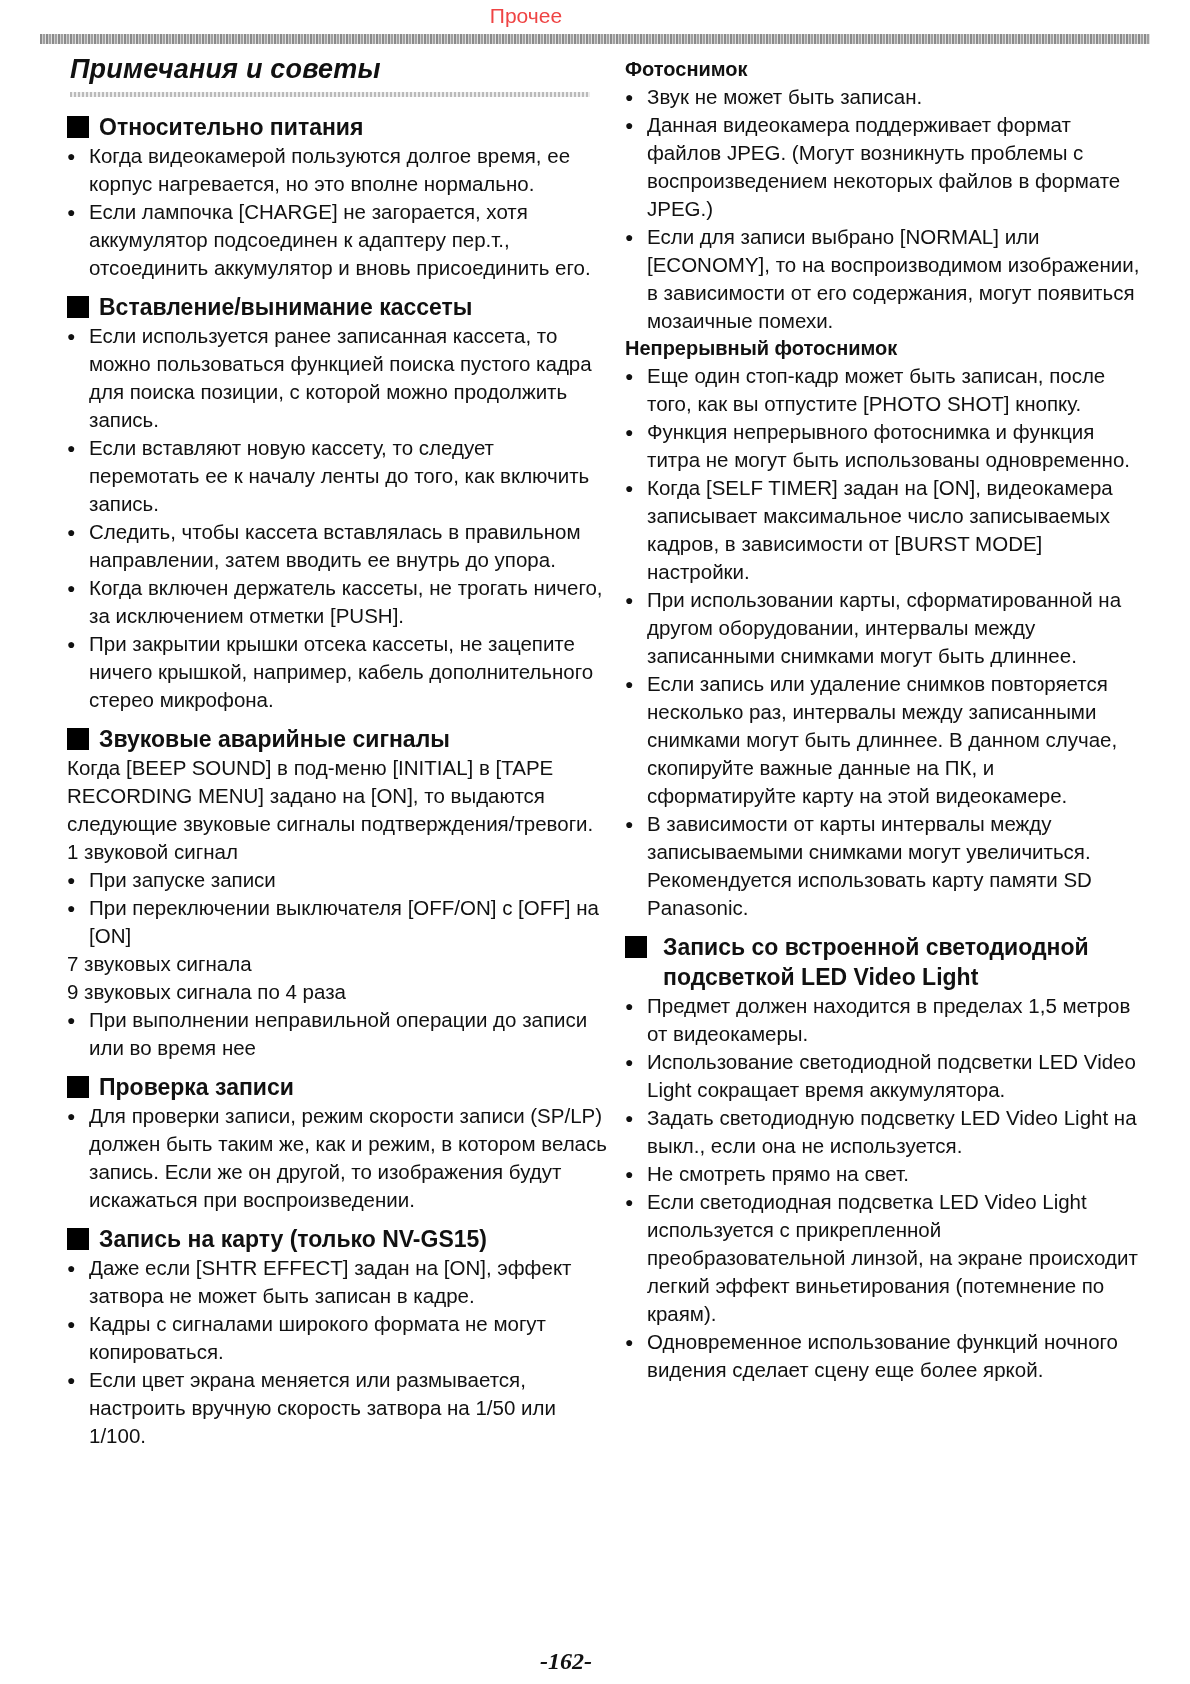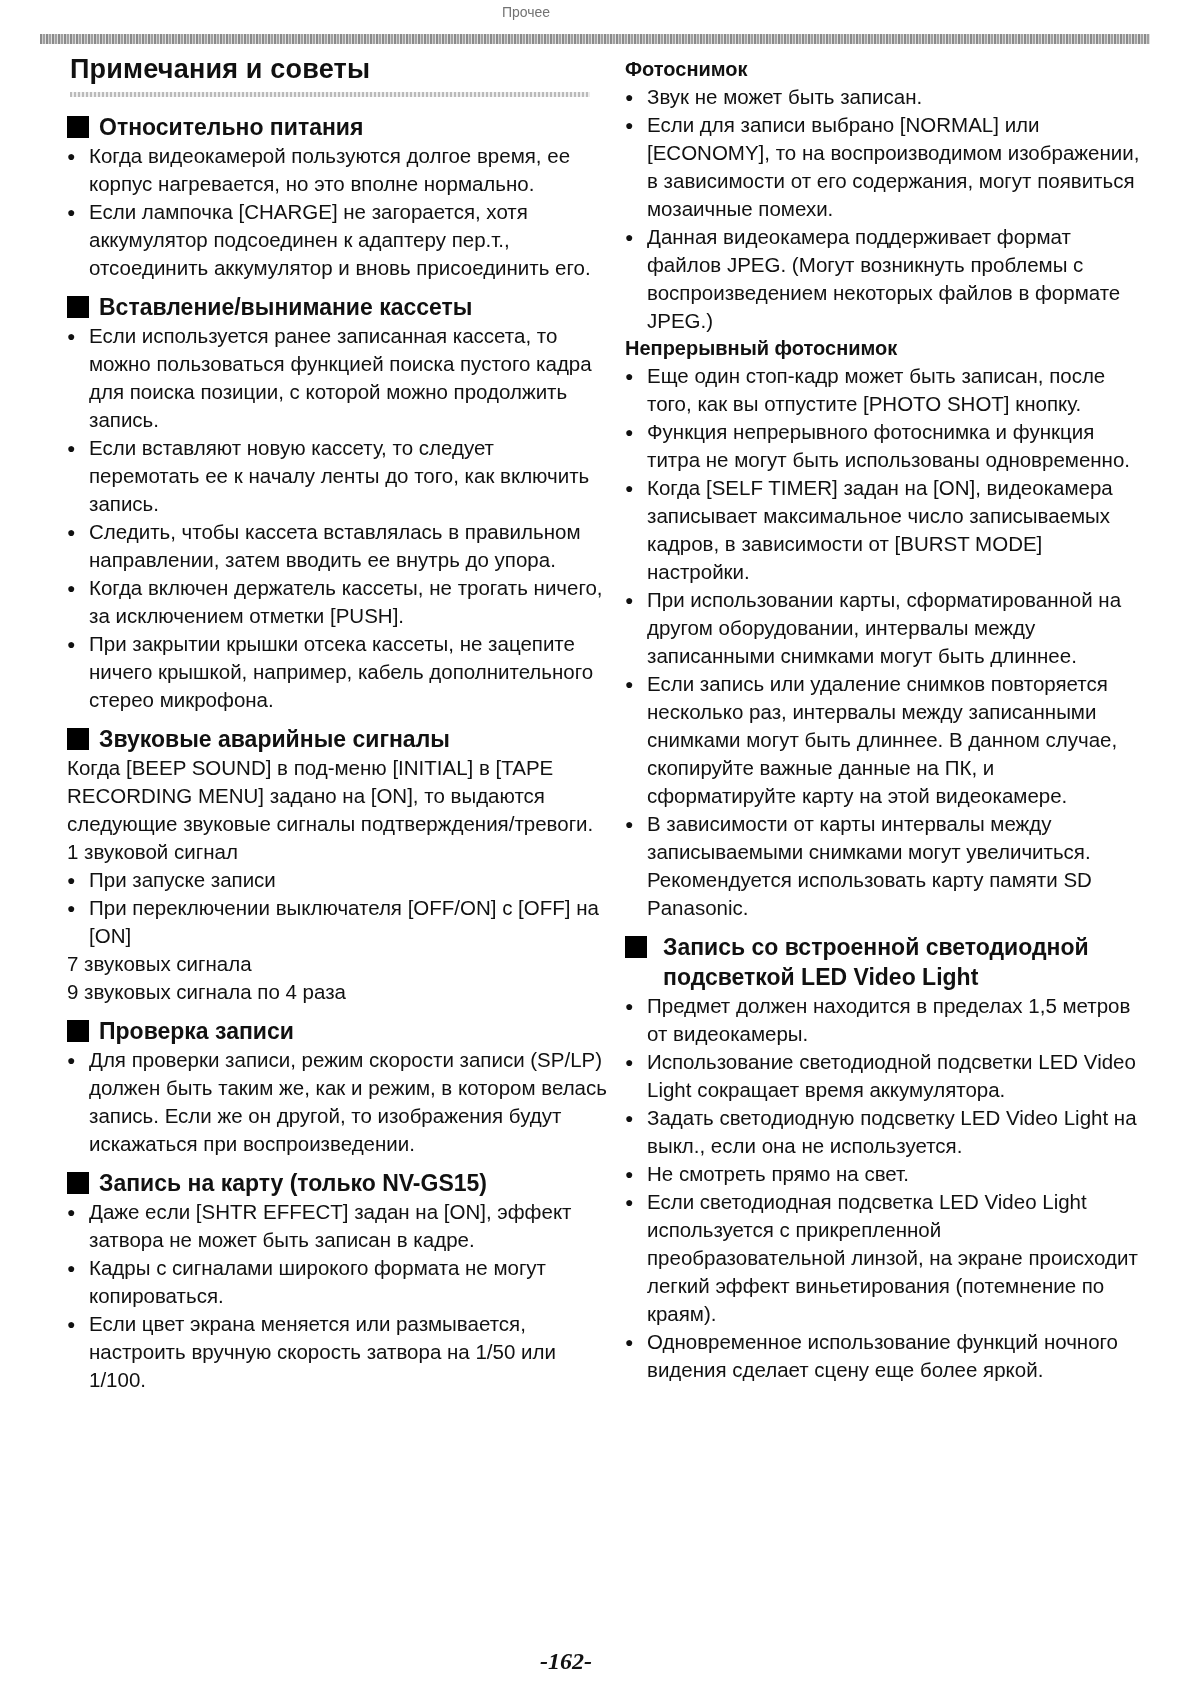--- a/index.html
+++ b/index.html
@@ -1,23 +1,23 @@
 <!DOCTYPE html>
 <html><head>
 <meta charset="utf-8">
 <style>
   html, body { margin: 0; padding: 0; background: #ffffff; }
   body { width: 1190px; height: 1684px; position: relative; overflow: hidden;
          font-family: "Liberation Sans", sans-serif; color: #111; }
   .header-title { position: absolute; top: 4px; left: 0; width: 1052px; text-align: center;
-                  font-size: 14px; color: #737373; }
+                  font-size: 21px; color: #ef4444; }
   .header-bar { position: absolute; top: 34px; left: 40px; width: 1110px; height: 10px;
                 background: repeating-linear-gradient(90deg, #8a8a8a 0 2px, #cfcfcf 2px 3px, #a0a0a0 3px 5px, #e0e0e0 5px 6px); }
   .page-title { position: absolute; top: 54px; left: 70px; font-size: 27px; font-weight: bold;
-                letter-spacing: 0.2px; }
+                font-style: italic; letter-spacing: 0.2px; }
   .title-rule { position: absolute; top: 92px; left: 70px; width: 520px; height: 5px;
                 background: repeating-linear-gradient(90deg, #bbb 0 2px, #eee 2px 4px); }
   .col { position: absolute; font-size: 20.5px; line-height: 28px; }
   .col-left { left: 67px; top: 110px; width: 540px; }
   .col-right { left: 625px; top: 56px; width: 520px; }
   .section-heading { font-weight: bold; font-size: 23px; line-height: 30px; margin: 2px 0 0 0;
                      display: flex; align-items: flex-start; }
   .section-heading .sq { display: inline-block; width: 22px; height: 22px; background: #000;
                          margin: 4px 10px 0 0; flex: 0 0 22px; }
   .section-heading.multi .sq { margin-right: 16px; }
@@ -70,20 +70,23 @@
     <span>Звуковые аварийные сигналы</span>
   </div>
   <p class="plain">Когда [BEEP SOUND] в под-меню [INITIAL] в [TAPE RECORDING MENU] задано на [ON], то выдаются следующие звуковые сигналы подтверждения/тревоги.</p>
   <p class="plain">1 звуковой сигнал</p>
   <ul class="bullets">
     <li>При запуске записи</li>
     <li>При переключении выключателя [OFF/ON] с [OFF] на [ON]</li>
   </ul>
   <p class="plain">7 звуковых сигнала</p>
   <p class="plain">9 звуковых сигнала по 4 раза</p>
+  <ul class="bullets">
+    <li>При выполнении неправильной операции до записи или во время нее</li>
+  </ul>
 
   <div class="gap"></div>
   <div class="section-heading">
     <span class="sq"></span>
     <span>Проверка записи</span>
   </div>
   <ul class="bullets">
     <li>Для проверки записи, режим скорости записи (SP/LP) должен быть таким же, как и режим, в котором велась запись. Если же он другой, то изображения будут искажаться при воспроизведении.</li>
   </ul>
 
@@ -96,22 +99,22 @@
     <li>Даже если [SHTR EFFECT] задан на [ON], эффект затвора не может быть записан в кадре.</li>
     <li>Кадры с сигналами широкого формата не могут копироваться.</li>
     <li>Если цвет экрана меняется или размывается, настроить вручную скорость затвора на 1/50 или 1/100.</li>
   </ul>
 </div>
 
 <div class="col col-right">
   <div class="subheading">Фотоснимок</div>
   <ul class="bullets">
     <li>Звук не может быть записан.</li>
+    <li>Данная видеокамера поддерживает формат файлов JPEG. (Могут возникнуть проблемы с воспроизведением некоторых файлов в формате JPEG.)</li>
     <li>Если для записи выбрано [NORMAL] или [ECONOMY], то на воспроизводимом изображении, в зависимости от его содержания, могут появиться мозаичные помехи.</li>
-    <li>Данная видеокамера поддерживает формат файлов JPEG. (Могут возникнуть проблемы с воспроизведением некоторых файлов в формате JPEG.)</li>
   </ul>
 
   <div class="subheading">Непрерывный фотоснимок</div>
   <ul class="bullets">
     <li>Еще один стоп-кадр может быть записан, после того, как вы отпустите [PHOTO SHOT] кнопку.</li>
     <li>Функция непрерывного фотоснимка и функция титра не могут быть использованы одновременно.</li>
     <li>Когда [SELF TIMER] задан на [ON], видеокамера записывает максимальное число записываемых кадров, в зависимости от [BURST MODE] настройки.</li>
     <li>При использовании карты, сформатированной на другом оборудовании, интервалы между записанными снимками могут быть длиннее.</li>
     <li>Если запись или удаление снимков повторяется несколько раз, интервалы между записанными снимками могут быть длиннее. В данном случае, скопируйте важные данные на ПК, и сформатируйте карту на этой видеокамере.</li>
     <li>В зависимости от карты интервалы между записываемыми снимками могут увеличиться. Рекомендуется использовать карту памяти SD Panasonic.</li>

